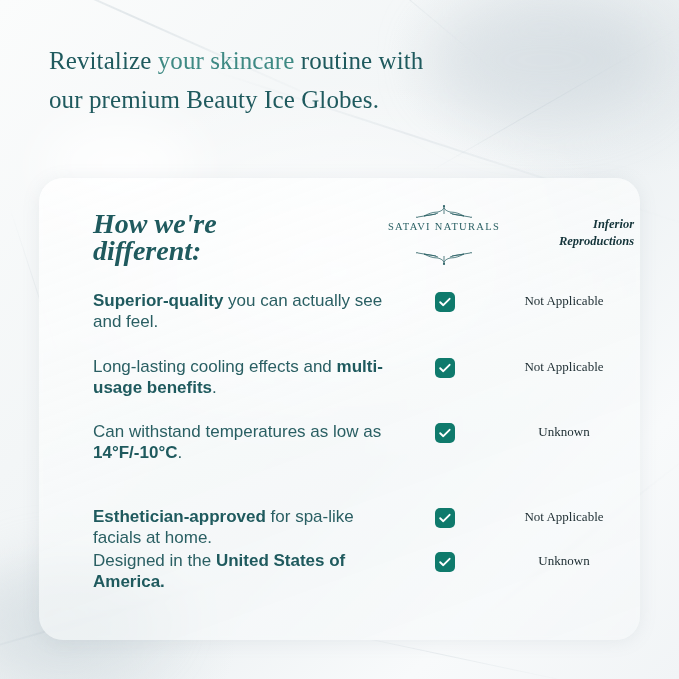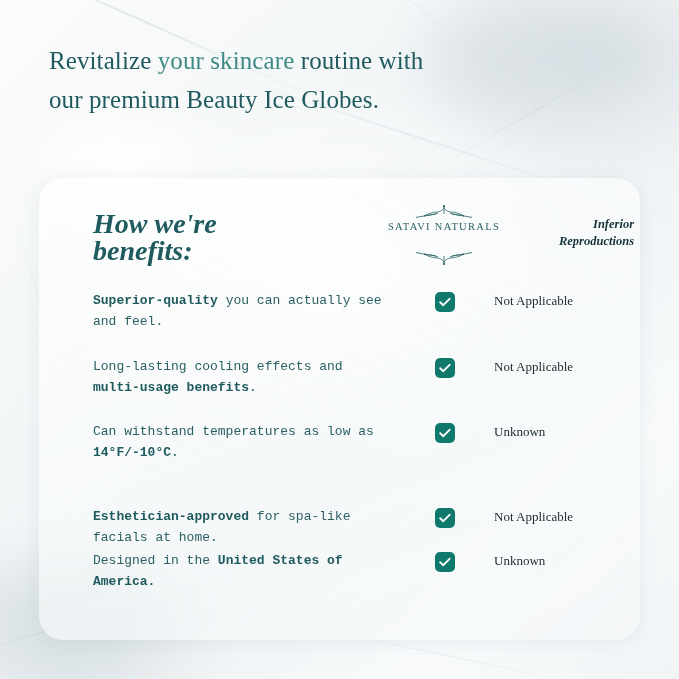--- a/index.html
+++ b/index.html
@@ -128,22 +128,22 @@
     left: 0;
     width: 601px;
     height: 64px;
   }
   .row-text {
     position: absolute;
     left: 54px;
     top: 0;
     width: 290px;
     color: #2a5f63;
-    font-family: Liberation Mono, monospace;
-    font-size: 13px;
+    font-family: Liberation Sans, sans-serif;
+    font-size: 17px;
     line-height: 21px;
   }
   .row-text b { font-weight: bold; color: #1f5a5e; }
 
   .check-wrap {
     position: absolute;
     left: 366px;
     top: 2px;
     width: 80px;
     text-align: center;
@@ -157,20 +157,21 @@
     position: relative;
     vertical-align: middle;
   }
   .check svg { position: absolute; left: 3px; top: 3px; }
 
   .infer {
     position: absolute;
     left: 455px;
     top: 3px;
     width: 140px;
+    text-align: center;
     color: #1b2b30;
     font-family: "Liberation Serif", serif;
     font-size: 13px;
   }
 </style>
 </head>
 <body>
 
 <div class="page">
   <div class="smudge s1"></div>
@@ -188,21 +189,21 @@
   <div class="headline">
     <span>Revitalize </span><span class="accent">your skincare</span><span> routine with</span><br>
     <span>our premium Beauty Ice Globes.</span>
   </div>
 
   <div class="card">
     <div class="grid">
 
       <div class="col-title">
         <span>How we're</span><br>
-        <span>benefits:</span>
+        <span>different:</span>
       </div>
 
       <div class="brand-logo">
         <svg class="flourish" width="120" height="16" viewBox="0 0 120 16">
           <g stroke="#2b6165" stroke-width="0.8" fill="none">
             <path d="M60 2 C60 6, 57 7, 54 8 M60 2 C60 6, 63 7, 66 8"></path>
             <path d="M60 4 L60 10"></path>
             <path d="M54 8 C48 8, 44 10, 40 12 C44 11, 50 11, 54 9"></path>
             <path d="M66 8 C72 8, 76 10, 80 12 C76 11, 70 11, 66 9"></path>
             <path d="M52 10 C46 11, 40 12, 34 13"></path>

